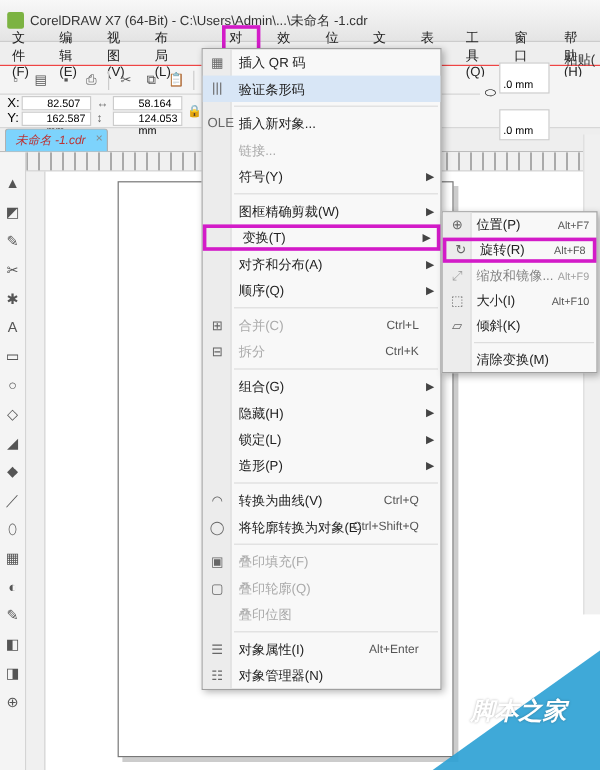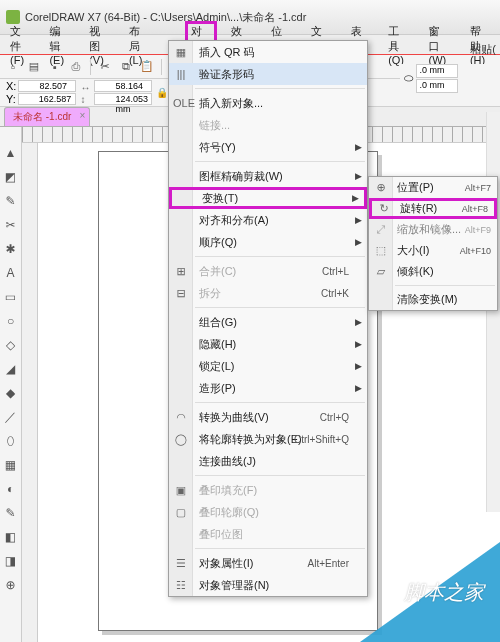--- a/index.html
+++ b/index.html
@@ -13,21 +13,21 @@
 .toolbar1 { height: 24px; background: #f4f4f4; display: flex; align-items: center; padding: 0 4px; gap: 3px; border-bottom: 1px solid #d0d0d0; }
 .tb-btn { width: 18px; height: 18px; display: flex; align-items: center; justify-content: center; color: #555; }
 .tb-sep { width: 1px; height: 16px; background: #ccc; margin: 0 2px; }
 .search-box { height: 17px; border: 1px solid #ccc; background: #fff; padding: 0 4px; color: #999; display: flex; align-items: center; width: 80px; }
 .prop-bar { height: 28px; background: #f4f4f4; display: flex; align-items: center; padding: 0 6px; gap: 4px; border-bottom: 1px solid #d0d0d0; }
 .coord-box { display: flex; flex-direction: column; font-size: 9px; gap: 1px; }
 .coord-row { display: flex; align-items: center; gap: 2px; }
 .coord-input { width: 58px; height: 12px; border: 1px solid #ccc; background: #fff; padding: 0 20px; font-size: 9px; }
 .lock-icn { width: 12px; font-size: 10px; color: #666; }
 .doc-tabs { height: 20px; background: #eee; display: flex; align-items: flex-end; padding: 0 4px; border-bottom: 1px solid #b0b0b0; }
-.doc-tab { background: #f0abfc; border: 1px solid #b0b0b0; border-bottom: none; padding: 2px 18px 2px 8px; border-radius: 3px 3px 0 0; color: #b33; font-size: 10px; position: relative; }
+.doc-tab { background: #7dd3fc; border: 1px solid #b0b0b0; border-bottom: none; padding: 2px 18px 2px 8px; border-radius: 3px 3px 0 0; color: #b33; font-size: 10px; position: relative; font-style: italic; }
 .doc-tab::after { content: "×"; position: absolute; right: 4px; color: #888; }
 .workspace { position: relative; height: 530px; background: #fff; }
 .ruler-h { position: absolute; top: 0; left: 22px; right: 0; height: 16px; background: #f0f0f0; border-bottom: 1px solid #ccc; }
 .ruler-h::before { content:""; position:absolute; inset:0; background: repeating-linear-gradient(90deg,#aaa 0 1px,transparent 1px 10px);} 
 .ruler-v { position: absolute; top: 16px; left: 22px; width: 16px; bottom: 0; background: #f0f0f0; border-right: 1px solid #ccc; }
 .toolbox { position: absolute; top: 0; left: 0; width: 22px; bottom: 0; background: #f4f4f4; border-right: 1px solid #ccc; display: flex; flex-direction: column; align-items: center; padding-top: 18px; gap: 8px; }
 .tool { width: 16px; height: 16px; color: #555; font-size: 12px; display: flex; align-items: center; justify-content: center; }
 .canvas { position: absolute; top: 16px; left: 38px; right: 0; bottom: 0; background: #fff; }
 .page-rect { position: absolute; left: 60px; top: 8px; width: 280px; height: 480px; border: 1px solid #777; box-shadow: 4px 4px 0 #ccc; background: #fff; }
 .dropdown { position: absolute; top: 40px; left: 168px; width: 200px; background: #f8f8f8; border: 1px solid #a0a0a0; box-shadow: 2px 2px 6px rgba(0,0,0,.3); }
@@ -41,24 +41,24 @@
 .dd-item .icn { position: absolute; left: 4px; width: 16px; text-align: center; font-size: 11px; color: #666; }
 .dd-sep { height: 1px; background: #ddd; margin: 3px 2px 3px 26px; }
 .submenu { position: absolute; top: 176px; left: 368px; width: 130px; background: #f8f8f8; border: 1px solid #a0a0a0; box-shadow: 2px 2px 6px rgba(0,0,0,.3); }
 .sm-iconcol { position: absolute; left: 0; top: 0; bottom: 0; width: 24px; background: #ececec; border-right: 1px solid #ddd; }
 .sm-item { position: relative; height: 21px; display: flex; align-items: center; padding-left: 28px; padding-right: 6px; color: #222; }
 .sm-item .sc { position: absolute; right: 6px; font-size: 9px; color: #555; margin-left: 36px; }
 .sm-item.hl-box { border: 3px solid #d31bc8; }
 .sm-item .icn { position: absolute; left: 4px; width: 16px; text-align: center; font-size: 11px; color: #666; }
 .sm-sep { height: 1px; background: #ddd; margin: 3px 2px 3px 26px; }
 .right-tools { position: absolute; right: 0; top: 64px; width: 100px; height: 28px; display: flex; align-items: center; gap: 3px; padding: 0 4px; background: #f4f4f4; }
-.dim-input { width: 42px; height: 14px; border: 1px solid #ccc; background: #fff; font-size: 9px; padding: 0 2px; }
+.dim-input { width: 42px; height: 14px; border: 1px solid #ccc; background: #fff; font-size: 9px; padding: 12px 2px; margin-top: 12px; }
 .watermark { position: absolute; right: 0; bottom: 0; width: 180px; height: 110px; }
 .wm-tri { position: absolute; right: 0; bottom: 0; width: 0; height: 0; border-left: 140px solid transparent; border-bottom: 100px solid #2aa0d4; opacity: .9; }
-.wm-text1 { position: absolute; right: 16px; bottom: 36px; color: #fff; font-size: 20px; font-style: italic; font-weight: normal; text-shadow: 0 0 2px rgba(0,0,0,.3); }
+.wm-text1 { position: absolute; right: 28px; bottom: 36px; color: #fff; font-size: 20px; font-style: italic; font-weight: bold; text-shadow: 0 0 2px rgba(0,0,0,.3); }
 .wm-text2 { position: absolute; right: 10px; bottom: 14px; color: #fff; font-size: 11px; }
 .scrollbar-v { position: absolute; right: 0; top: 112px; width: 14px; height: 400px; background: #f0f0f0; border-left: 1px solid #ddd; }
 .units { font-size: 9px; }
 </style>
 </head>
 <body>
 
 <div class="titlebar">
   <div class="titlebar-icon"></div>
   <div class="titlebar-text">CorelDRAW X7 (64-Bit) - C:\Users\Admin\...\未命名 -1.cdr</div>
@@ -234,23 +234,20 @@
     <div class="dd-item">
       <span class="icn">◠</span>
       <span>转换为曲线(V)</span>
       <span class="sc">Ctrl+Q</span>
     </div>
     <div class="dd-item">
       <span class="icn">◯</span>
       <span>将轮廓转换为对象(E)</span>
       <span class="sc">Ctrl+Shift+Q</span>
     </div>
-    <div class="dd-item">
-      <span>连接曲线(J)</span>
-    </div>
     <div class="dd-sep"></div>
     <div class="dd-item disabled">
       <span class="icn">▣</span>
       <span>叠印填充(F)</span>
     </div>
     <div class="dd-item disabled">
       <span class="icn">▢</span>
       <span>叠印轮廓(Q)</span>
     </div>
     <div class="dd-item disabled">

